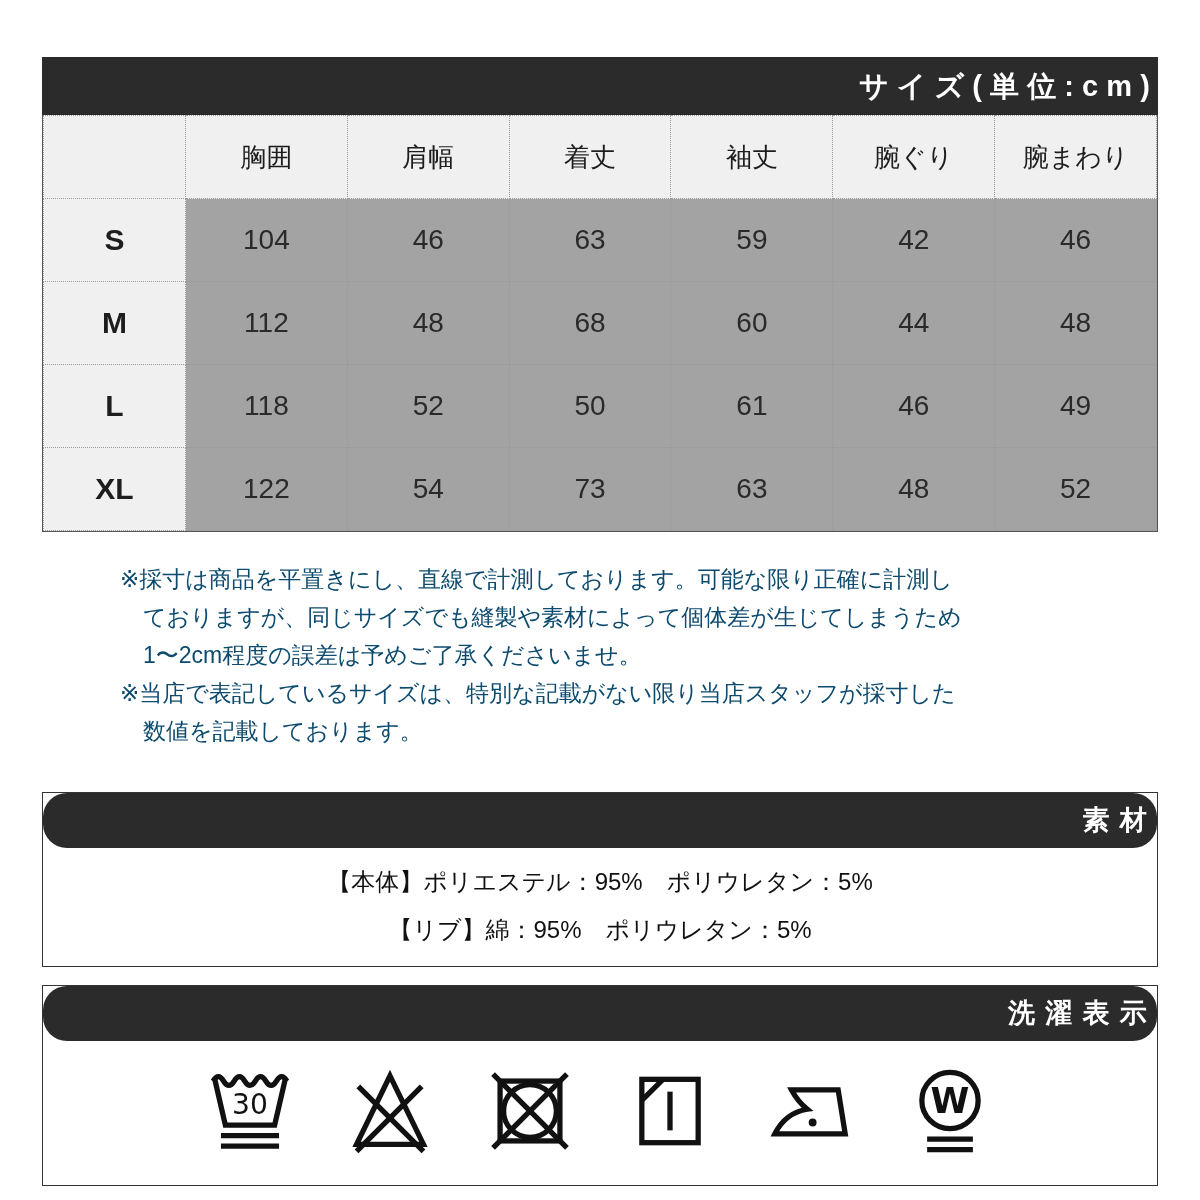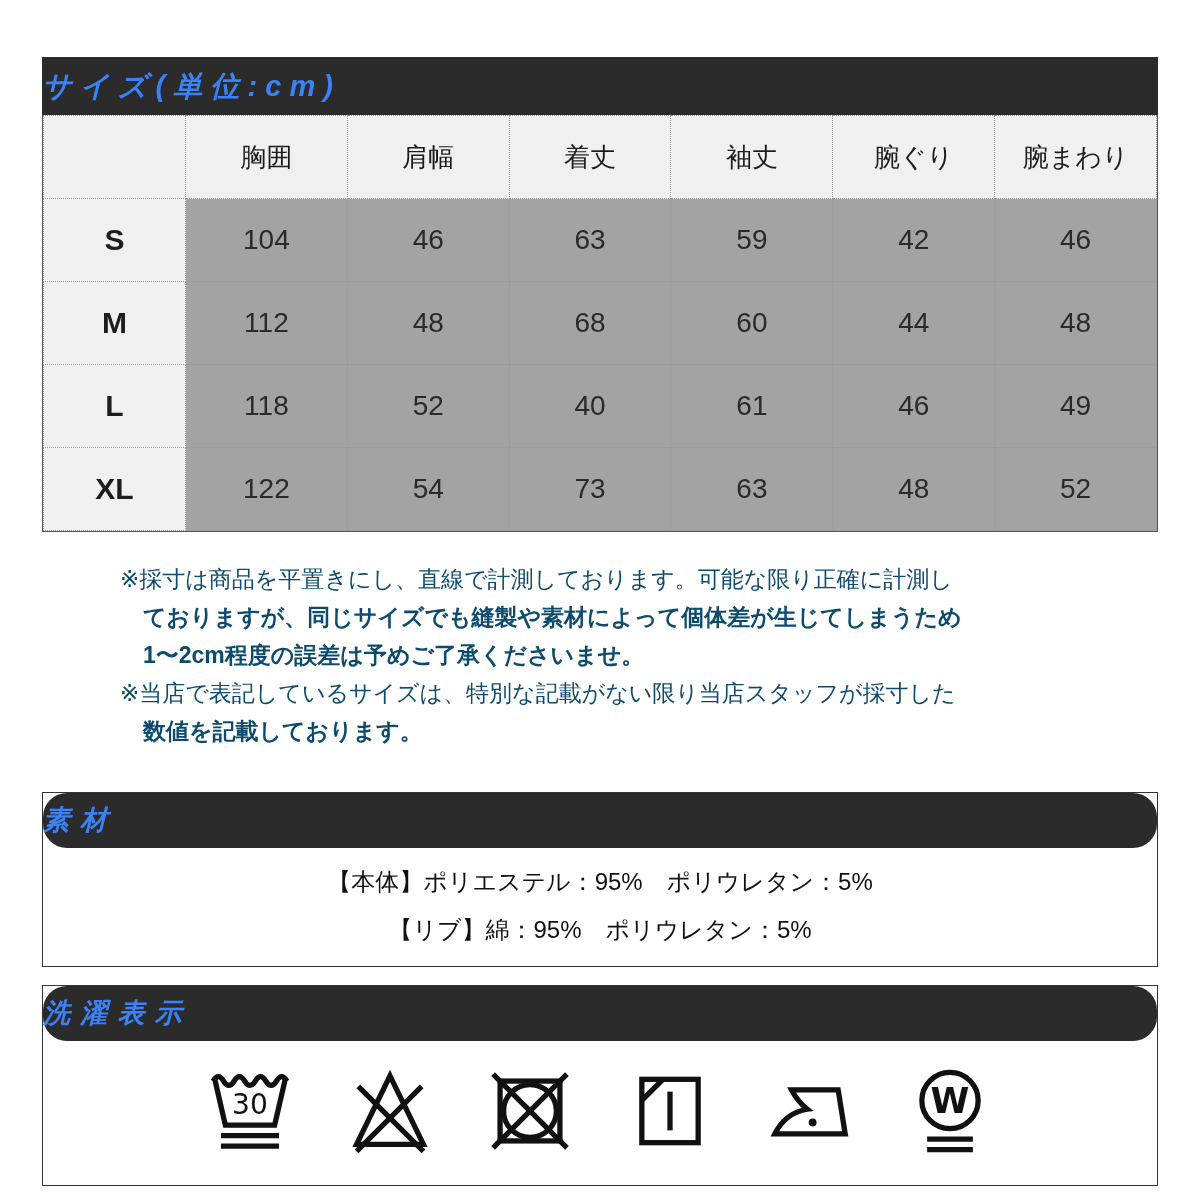--- a/index.html
+++ b/index.html
@@ -1,38 +1,38 @@
 <!DOCTYPE html>
 <html><head>
 <meta charset="utf-8">
 <style>
   * { margin:0; padding:0; box-sizing:border-box; }
   html,body { width:1200px; height:1200px; background:#fff; overflow:hidden; }
   body { font-family:"Liberation Sans","DejaVu Sans",sans-serif; color:#1d1d1d; }
   .page { width:1200px; padding:57px 42px 0 42px; }
 
   
-  .bar { background:#2b2b2b; color:#3b82f6; text-align:left; font-weight:bold;font-style:italic; }
+  .bar { background:#2b2b2b; color:#ffffff; text-align:right; font-weight:bold; }
   .bar.size-bar { height:58px; line-height:58px; font-size:29px; letter-spacing:0.28em; }
   .bar.box-bar  { height:55px; line-height:55px; font-size:27px; letter-spacing:0.38em;border-radius:24px; }
 
   
   .size-table-wrap { border:1px solid #555; border-top:none; }
   table.size-table { width:100%; border-collapse:collapse; table-layout:fixed; }
   table.size-table col.c-size { width:142px; }
   table.size-table th, table.size-table td {
     border:1px dotted #999; height:83px; text-align:center; vertical-align:middle;
   }
   table.size-table thead th { background:#f0f0f0; font-size:26px; font-weight:normal; }
   table.size-table td.size-label { background:#f0f0f0; font-size:30px; font-weight:bold; }
   table.size-table td.val { background:#a3a3a3; font-size:28px; font-weight:normal; color:#2a2a2a; }
 
   
   .notes { margin:28px 0 0 78px; font-size:23px; line-height:38px; color:#0c4a6e; }
-  .notes .line.indent { padding-left:1em;font-weight:bold; }
+  .notes .line.indent { padding-left:1em; }
 
   
   .info-box { border:1px solid #333; margin-top:42px; }
   .info-box.care { margin-top:18px; }
   .box-content { background:#fff; text-align:center; padding:10px 0 12px 0; }
   .box-content .mline { font-size:24px; line-height:48px; color:#111; }
 
   
   .icons-row { display:flex; justify-content:center; align-items:flex-end; gap:52px; padding:12px 0 14px 0; }
   .care-icon { width:88px; height:96px; }
@@ -87,21 +87,21 @@
           <td class="val">48</td>
           <td class="val">68</td>
           <td class="val">60</td>
           <td class="val">44</td>
           <td class="val">48</td>
         </tr>
         <tr>
           <td class="size-label">L</td>
           <td class="val">118</td>
           <td class="val">52</td>
-          <td class="val">40</td>
+          <td class="val">50</td>
           <td class="val">61</td>
           <td class="val">46</td>
           <td class="val">49</td>
         </tr>
         <tr>
           <td class="size-label">XL</td>
           <td class="val">122</td>
           <td class="val">54</td>
           <td class="val">73</td>
           <td class="val">63</td>

